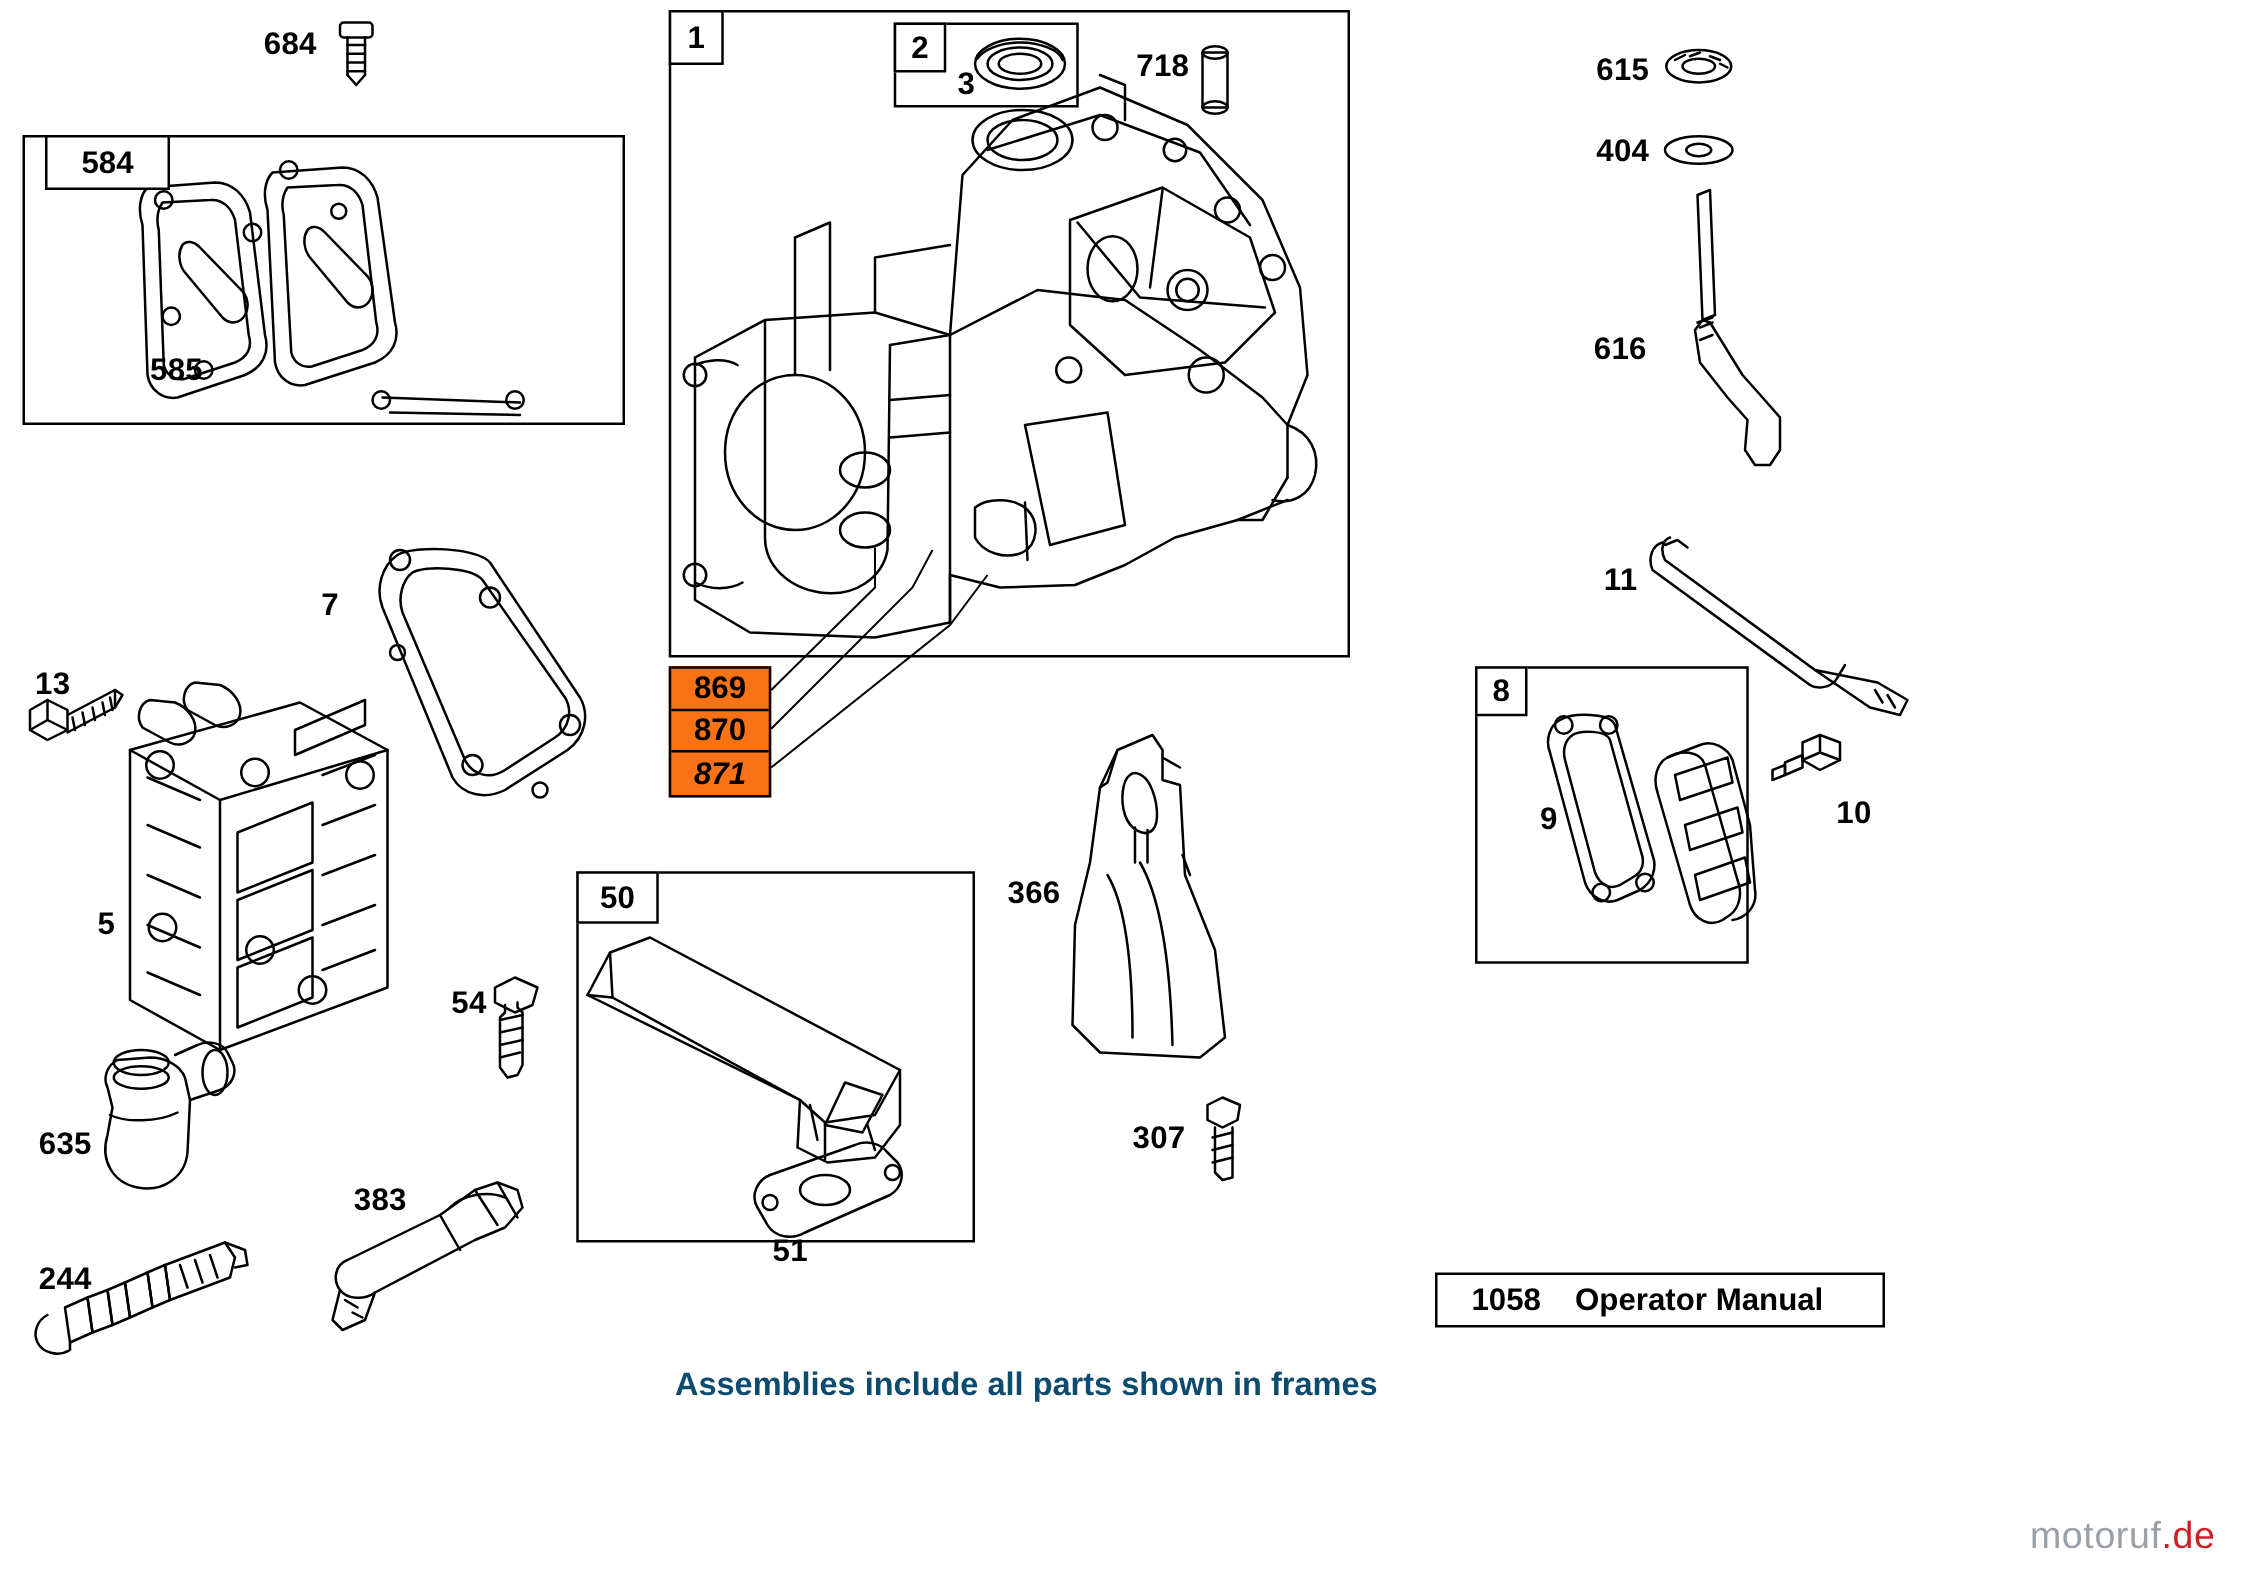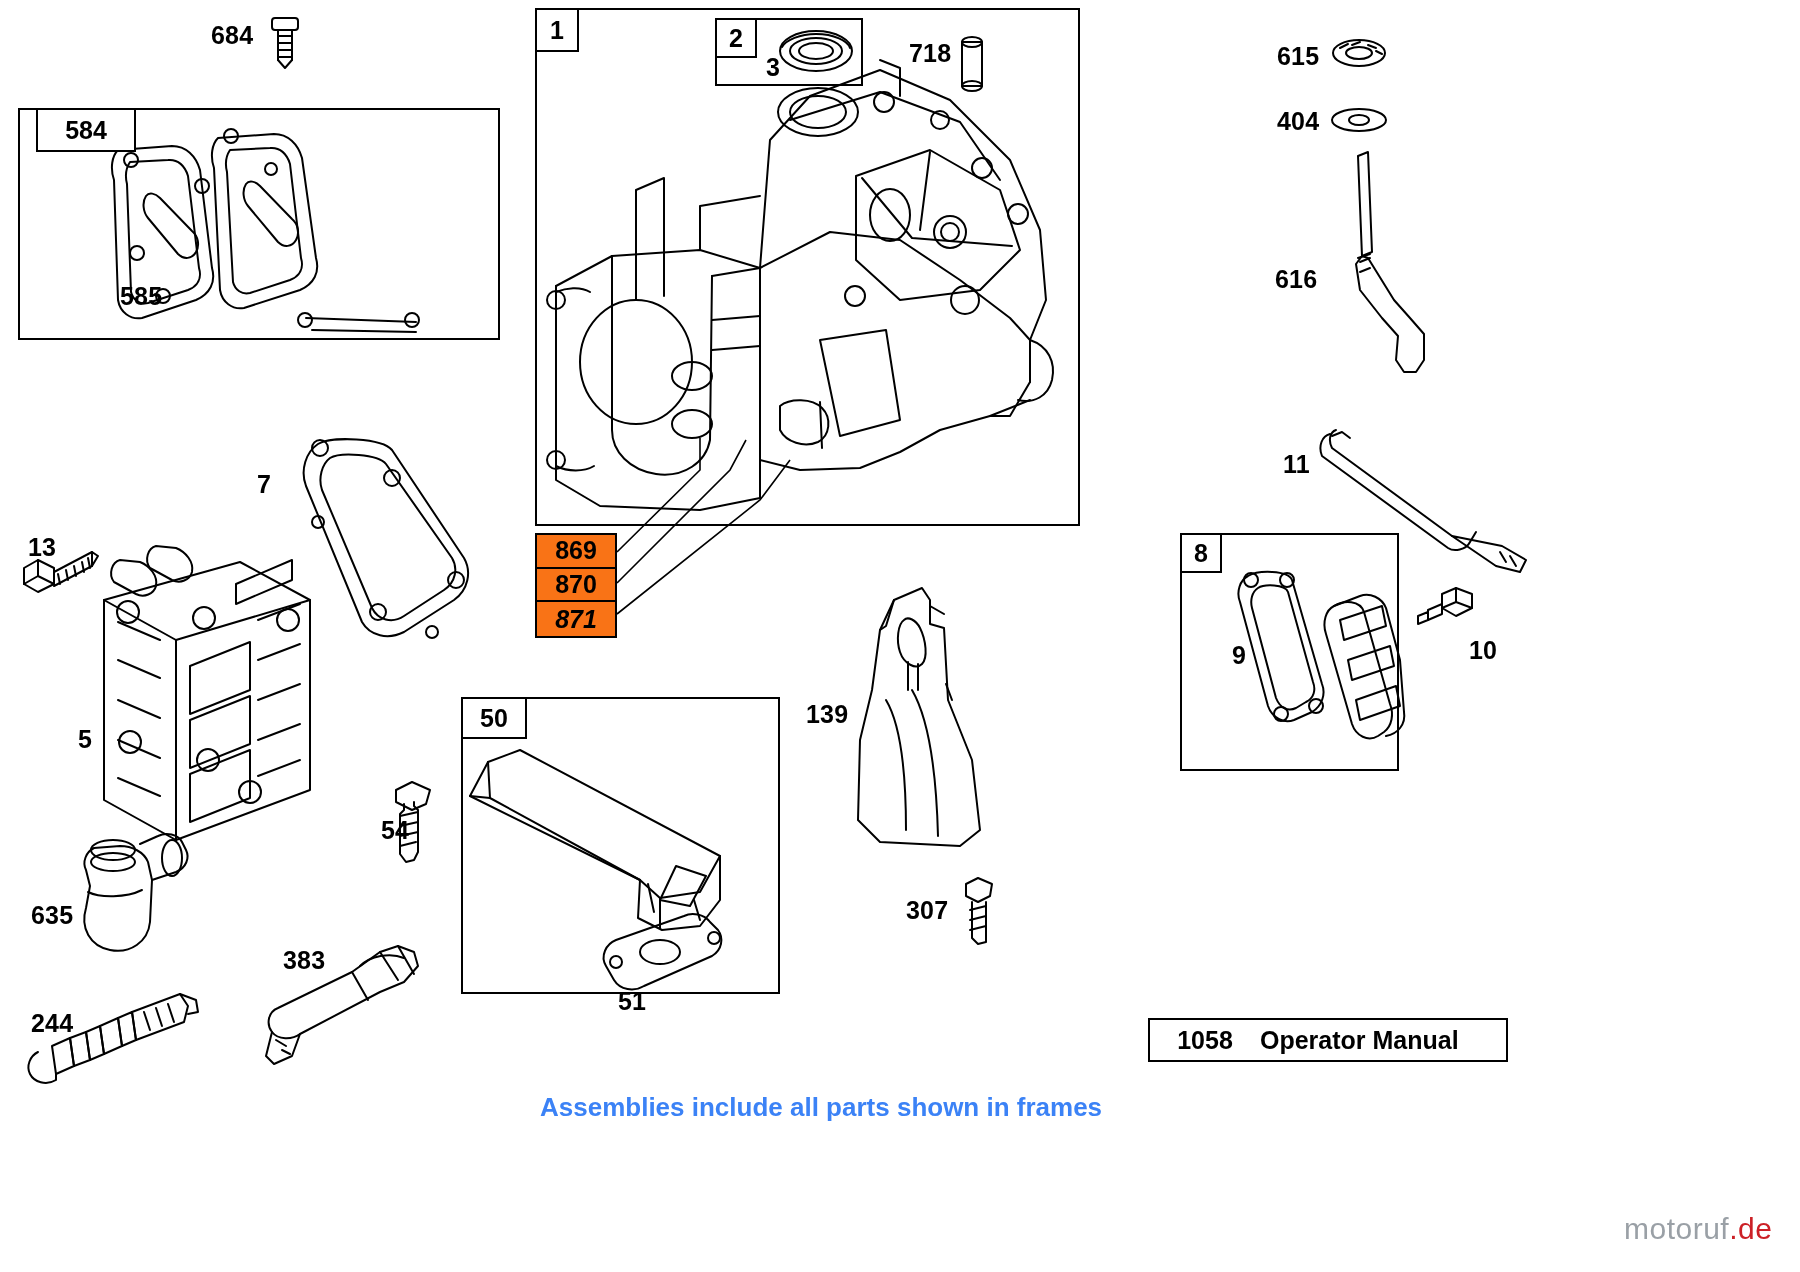--- a/index.html
+++ b/index.html
@@ -74,21 +74,21 @@
     font-size: 25px;
   }
   .manualbox .num {
     width: 110px;
     text-align: center;
   }
   .footer-note {
     position: absolute;
     font-weight: bold;
     font-size: 26px;
-    color: #3b82f6;
+    color: #0c4a6e;
     white-space: nowrap;
   }
   .wm {
     position: absolute;
     font-family: "Liberation Sans", sans-serif;
     font-size: 30px;
     font-weight: normal;
     color: #9aa0a6;
     letter-spacing: 0.5px;
   }
@@ -375,22 +375,22 @@
   <div class="lbl" style="left:909px;top:39px;">718</div>
   <div class="lbl" style="left:1277px;top:42px;">615</div>
   <div class="lbl" style="left:1277px;top:107px;">404</div>
   <div class="lbl" style="left:1275px;top:265px;">616</div>
   <div class="lbl" style="left:1283px;top:450px;">11</div>
   <div class="lbl" style="left:257px;top:470px;">7</div>
   <div class="lbl" style="left:28px;top:533px;">13</div>
   <div class="lbl" style="left:78px;top:725px;">5</div>
   <div class="lbl" style="left:1232px;top:641px;">9</div>
   <div class="lbl" style="left:1469px;top:636px;">10</div>
-  <div class="lbl" style="left:361px;top:816px;margin-left:20px;">54</div>
-  <div class="lbl" style="left:806px;top:700px;">139</div>
+  <div class="lbl" style="left:361px;top:788px;">54</div>
+  <div class="lbl" style="left:806px;top:700px;">366</div>
   <div class="lbl" style="left:906px;top:896px;">307</div>
   <div class="lbl" style="left:31px;top:901px;">635</div>
   <div class="lbl" style="left:283px;top:946px;">383</div>
   <div class="lbl" style="left:618px;top:967px;margin-top:20px;">51</div>
   <div class="lbl" style="left:31px;top:1009px;">244</div>
 
   <div class="manualbox" style="left:1148px;top:998px;width:360px;height:44px;margin-top:20px;">
     <span class="num">1058</span>
     <span>Operator Manual</span>
   </div>

